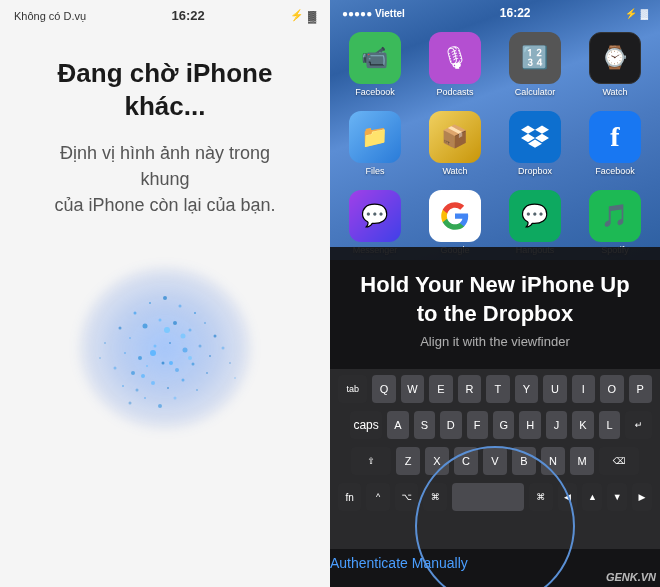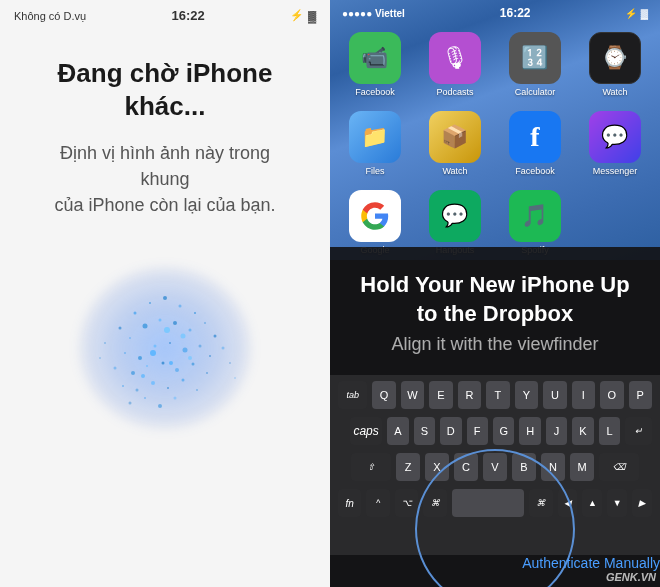--- a/index.html
+++ b/index.html
@@ -162,21 +162,21 @@
     .overlay-title {
       font-size: 22px;
       font-weight: 600;
       color: white;
       text-align: center;
       line-height: 1.3;
       margin-bottom: 6px;
       padding: 0 20px;
     }
     .overlay-subtitle {
-      font-size: 18px;
+      font-size: 13px;
       color: rgba(255,255,255,0.65);
       text-align: center;
       margin-bottom: 20px;
     }
     
     .keyboard-area {
       width: 100%;
       height: 180px;
       position: relative;
       background: #2a2a2c;
@@ -195,40 +195,39 @@
       border-radius: 4px;
       display: flex;
       align-items: center;
       justify-content: center;
       font-size: 11px;
       color: white;
       font-weight: 500;
     }
     .key-dark {
       background: #2c2c2e;
-      font-style: italic;
     }
     
     .viewfinder-circle {
       position: absolute;
       width: 160px;
       height: 160px;
       border-radius: 50%;
       border: 2px solid #5a8fd4;
       top: 50%;
       left: 50%;
       transform: translate(-50%, -20%);
       pointer-events: none;
     }
     .authenticate-link {
       position: absolute;
       bottom: 16px;
       left: 0;
       right: 0;
-      text-align: right;
+      text-align: left;
       font-size: 14px;
       color: #4a9eff;
     }
 
     
     .genk-watermark {
       position: absolute;
       bottom: 4px;
       right: 4px;
       font-size: 11px;
@@ -340,20 +339,28 @@
 
       <div class="app-item">
         <div class="app-icon" style="background:linear-gradient(135deg,#6ab4f5,#2a7bd8);">📁</div>
         <span class="app-label">Files</span>
       </div>
       <div class="app-item">
         <div class="app-icon" style="background:linear-gradient(135deg,#f0d060,#c8960a);">📦</div>
         <span class="app-label">Watch</span>
       </div>
       <div class="app-item">
+        <div class="app-icon" style="background:#0d6fcf;">
+          <svg width="28" height="24" viewBox="0 0 40 34">
+              <path fill="white" d="M20 6.5L10 12.5 20 18.5 10 24.5 0 18.5 10 12.5 0 6.5 10 0.5 20 6.5zM10 26.5l10-6 10 6-10 6-10-6zM20 6.5l10-6 10 6-10 6-10-6zM30 12.5l10 6-10 6-10-6 10-6z"></path>
+            </svg>
+        </div>
+        <span class="app-label">Dropbox</span>
+      </div>
+      <div class="app-item">
         <div class="app-icon" style="background:#1877f2;font-size:28px;font-weight:700;font-family:Georgia,serif;color:white;">f</div>
         <span class="app-label">Facebook</span>
       </div>
 
       <div class="app-item">
         <div class="app-icon" style="background:linear-gradient(135deg,#a040e8,#4040e8);">💬</div>
         <span class="app-label">Messenger</span>
       </div>
       <div class="app-item">
         <div class="app-icon" style="background:white;">

